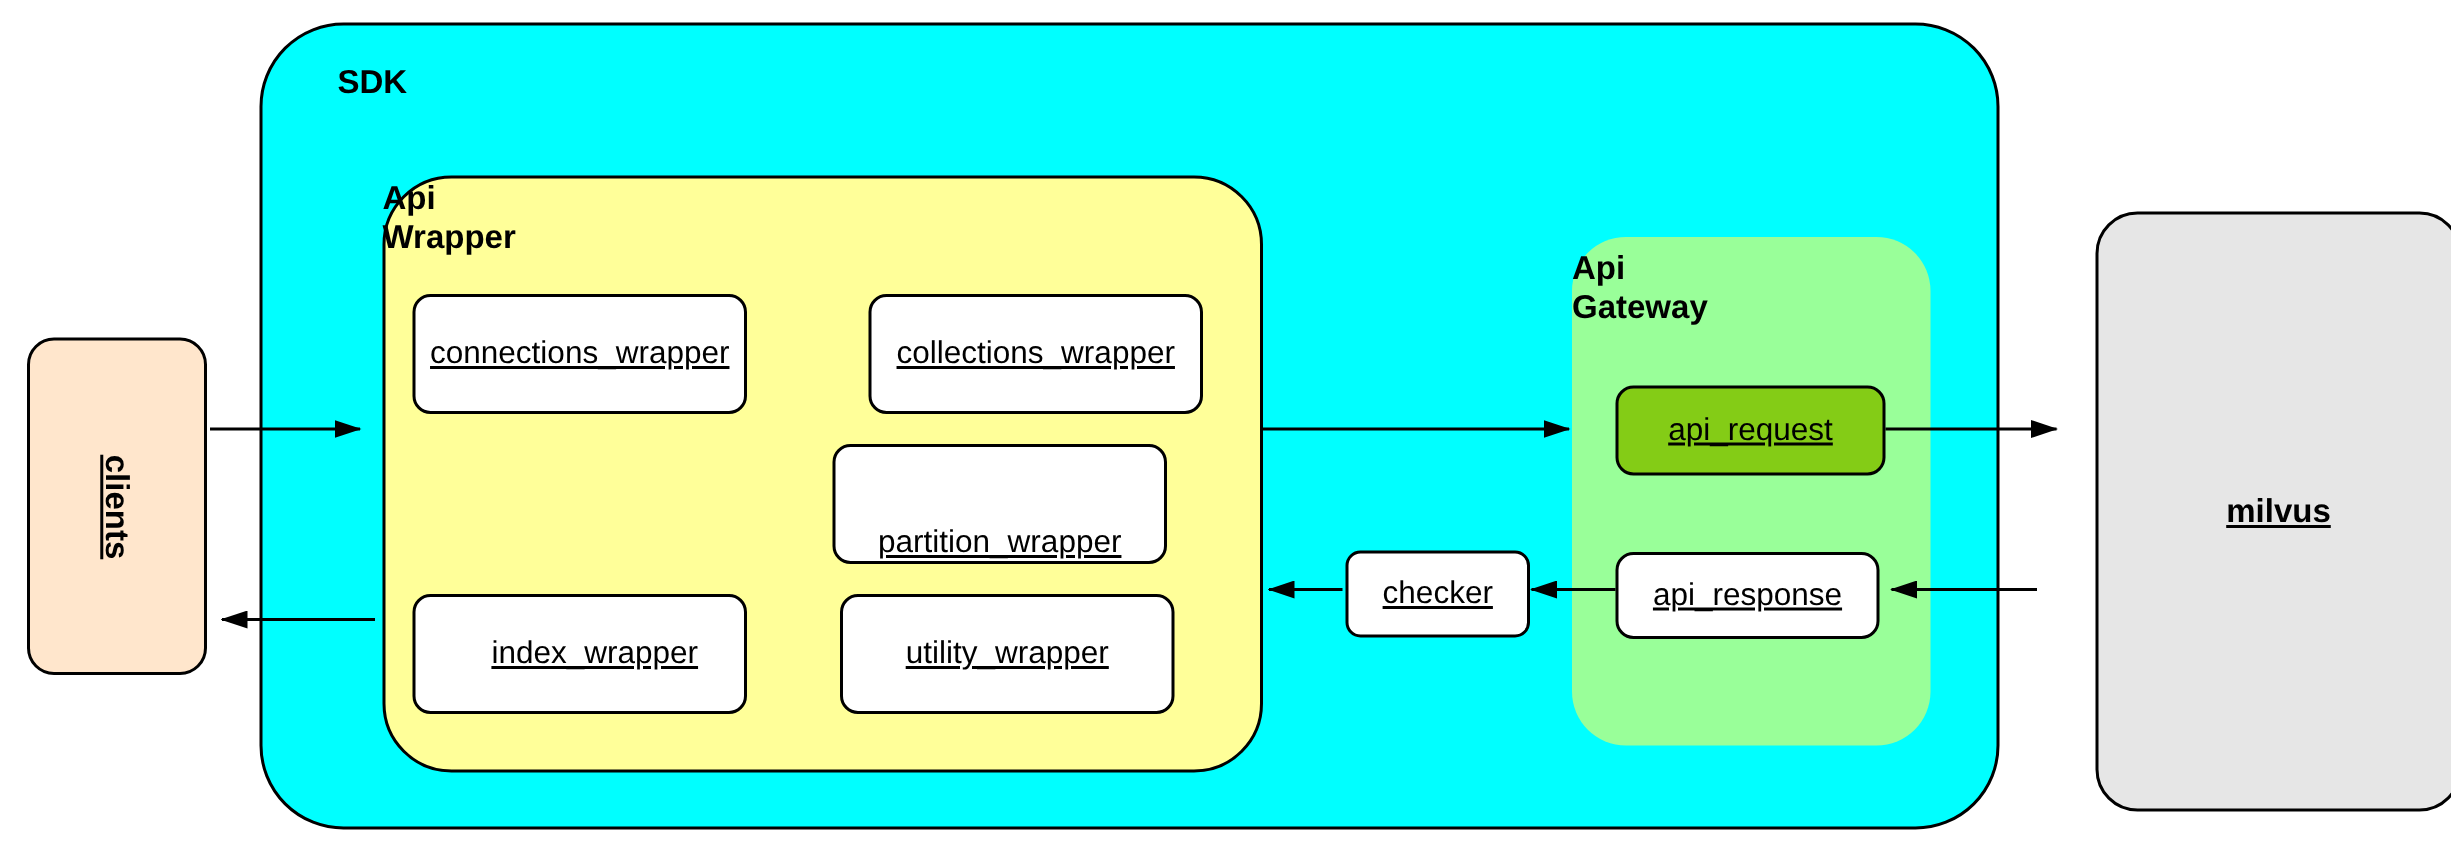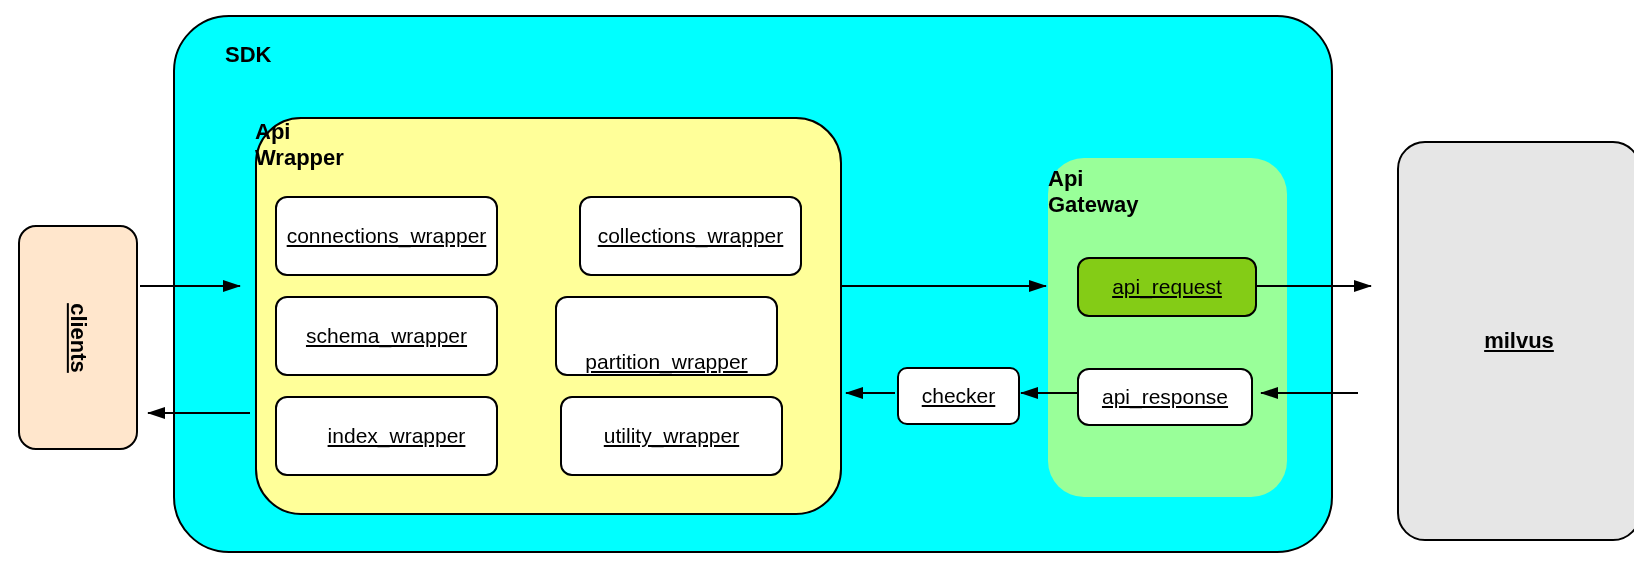--- a/index.html
+++ b/index.html
@@ -48,23 +48,20 @@
   <div class="node bordered box-api-wrapper"></div>
   <div class="api-wrapper-label lbl-bold multiline">Api
 Wrapper</div>
 
   <div class="node bordered center module m0">
     <span class="lbl">connections_wrapper</span>
   </div>
   <div class="node bordered center module m1">
     <span class="lbl">collections_wrapper</span>
   </div>
-  <div class="node bordered center module m2">
-    <span class="lbl">schema_wrapper</span>
-  </div>
   <div class="node bordered center module m3">
     <span class="lbl">partition_wrapper</span>
   </div>
   <div class="node bordered center module m4">
     <span class="lbl">index_wrapper</span>
   </div>
   <div class="node bordered center module m5">
     <span class="lbl">utility_wrapper</span>
   </div>
 

